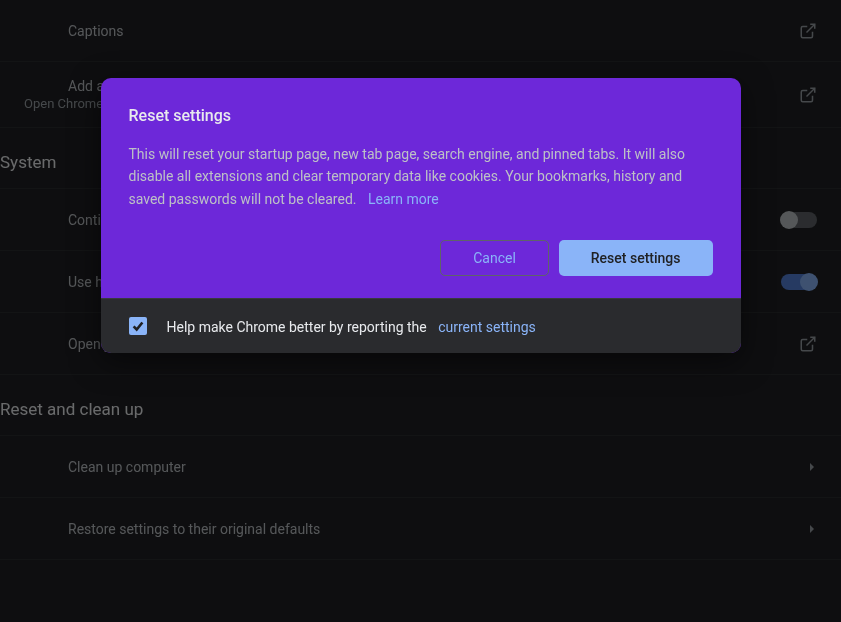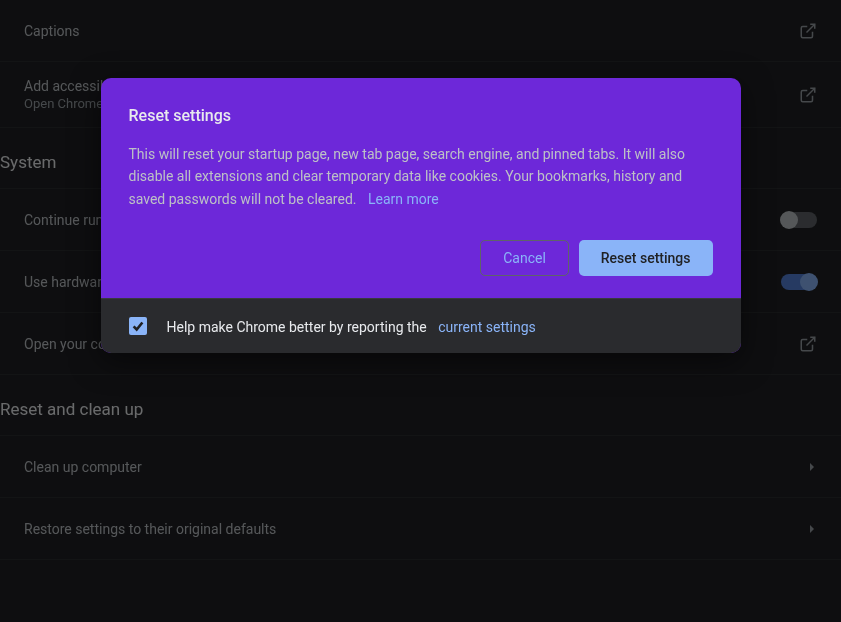--- a/index.html
+++ b/index.html
@@ -29,20 +29,21 @@
       min-height: 62px;
     }
     .row-text {
       display: flex;
       flex-direction: column;
       gap: 2px;
     }
     .row-title {
       font-size: 14px;
       color: #bdc1c6;
+      margin-left: 44px;
     }
     .row-subtitle {
       font-size: 13px;
       color: #9aa0a6;
     }
     .ext-icon {
       color: #9aa0a6;
       display: flex;
       align-items: center;
     }
@@ -131,21 +132,21 @@
       cursor: pointer;
       margin-left: 8px;
     }
     .dialog-actions {
       display: flex;
       justify-content: flex-end;
       gap: 10px;
       margin-top: 30px;
     }
     .btn {
-      padding: 9px 22px;
+      padding: 9px 32px;
       border-radius: 5px;
       font-size: 14px;
       cursor: pointer;
       font-family: inherit;
     }
     .btn-secondary {
       background: transparent;
       border: 1px solid #5f6368;
       color: #8ab4f8;
     }

